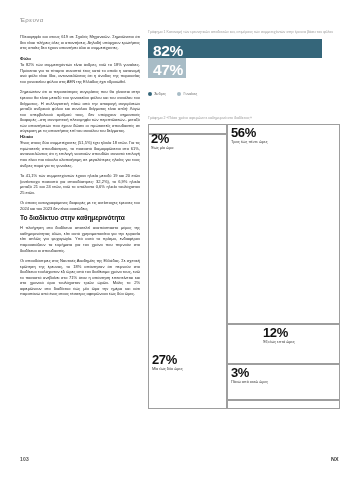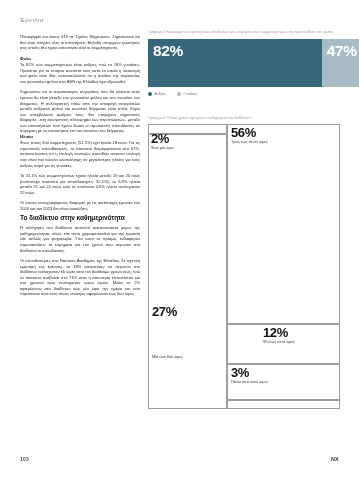--- a/index.html
+++ b/index.html
@@ -64,20 +64,21 @@
     color:#9a9a9a;
     margin:0 0 4px 0;
     letter-spacing:.05px;
   }
 
   
   .stackbar{
     display:flex;
     width:212px;height:48px;
     overflow:hidden;
+    flex-direction:column;
   }
   .seg{
     position:relative;
     display:flex;align-items:flex-start;
   }
   .seg-a{background:#35667a;}
   .seg-b{background:#a8bcc6;}
   .seg-val{
     font-size:15.5px;
     font-weight:bold;
@@ -128,21 +129,21 @@
     margin:0;
     white-space:nowrap;
   }
 
   .c-2{height:10px;padding-top:0;}
   .c-2-text{
     position:absolute;left:0;top:8px;
     padding-left:3px;
     pointer-events:none;
   }
-  .c-27{flex:1;display:flex;flex-direction:column;justify-content:flex-end;padding-bottom:48px;gap:36px;}
+  .c-27{flex:1;display:flex;flex-direction:column;justify-content:flex-end;padding-bottom:36px;}
   .c-56{height:200px;}
   .c-12{height:40px;padding-left:35px;}
   .c-3{height:36px;}
   .c-blank{height:9px;}
 
   
   .folio{
     position:absolute;left:20px;bottom:18px;
     font-size:5px;font-weight:bold;color:#555555;
     letter-spacing:.2px;

